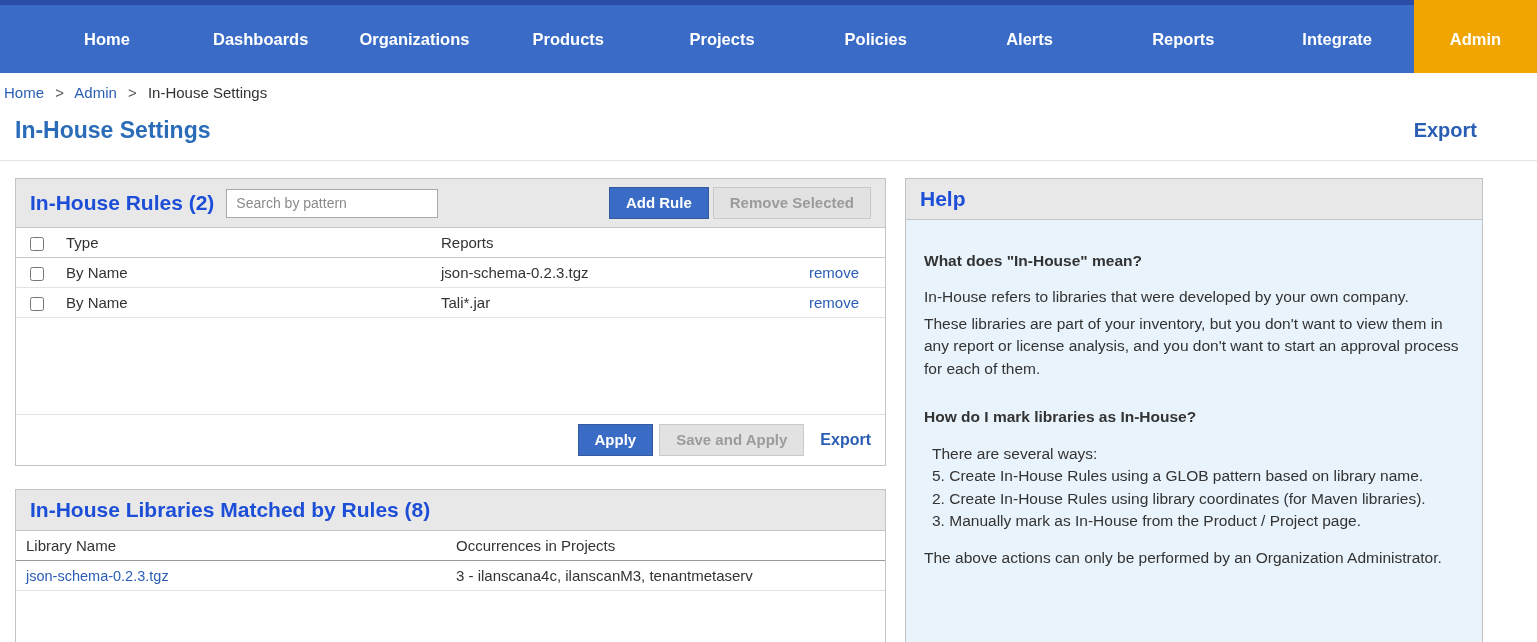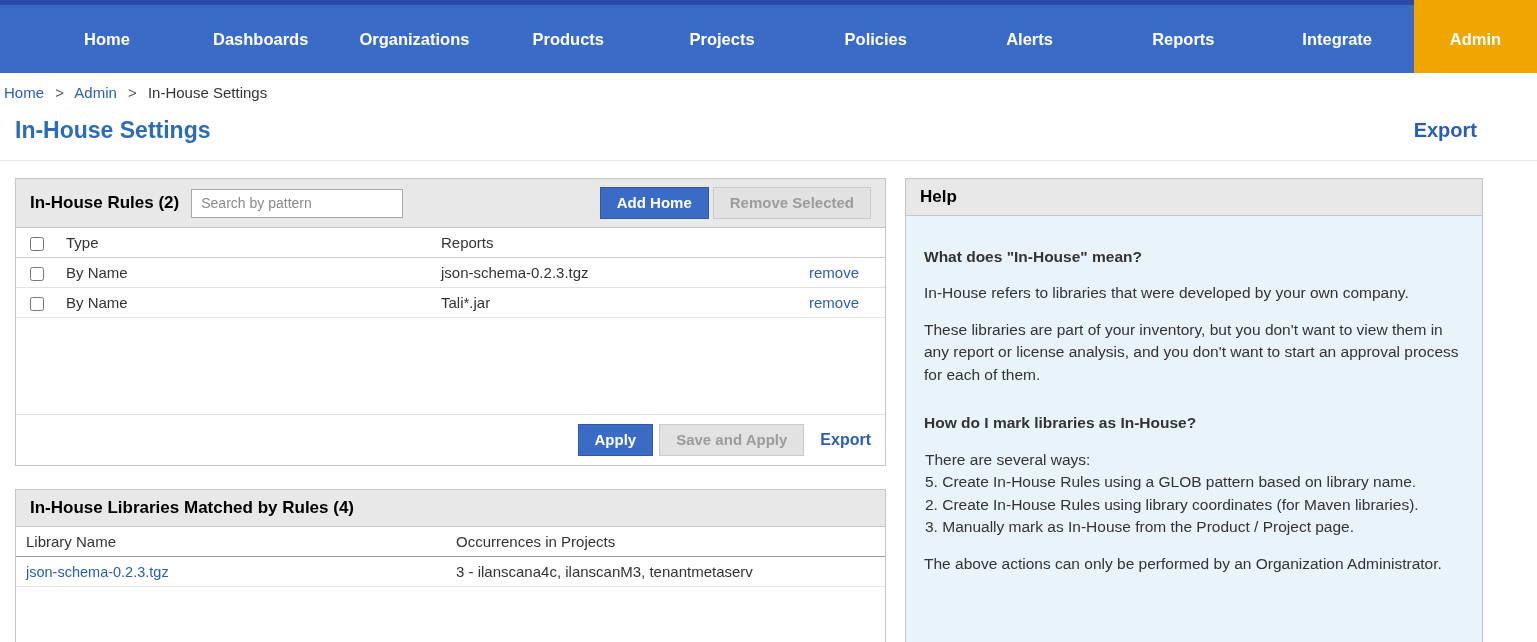--- a/index.html
+++ b/index.html
@@ -43,21 +43,21 @@
   
   .content { display:flex; gap:19px; padding:17px 15px 0 15px; align-items:flex-start; }
   .left-col { width:871px; flex:0 0 871px; }
   .right-col { width:578px; flex:0 0 578px; }
 
   .panel { border:1px solid #c4c4c4; background:#fff; }
   .panel-header {
     background:#e8e8e8; border-bottom:1px solid #c4c4c4;
     padding:8px 14px; display:flex; align-items:center; gap:12px;
   }
-  .panel-title { font-size:17px; font-weight:600; color:#000000; white-space:nowrap; }
+  .panel-title { font-size:21px; font-weight:600; color:#1d4ed8; white-space:nowrap; }
 
   
   .search {
     width:212px; height:29px; border:1px solid #a9a9a9; background:#fff;
     padding:0 9px; font-size:14px; color:#333; font-family:inherit;
   }
   .search::placeholder { color:#8a8a8a; }
   .header-buttons { margin-left:auto; display:flex; gap:4px; }
   .btn {
     font-family:inherit; font-size:15px; font-weight:600;
@@ -90,22 +90,22 @@
   .lib-table .col-lib { width:430px; padding-left:10px; }
   .lib-table a { color:#2a5db4; font-size:14.5px; }
   .lib-filler { height:70px; }
 
   
   .help-body {
     background:#e9f3fb; padding:4px 18px 24px 18px;
     font-size:15.5px; line-height:1.45; color:#333; min-height:432px;
   }
   .help-heading { font-weight:700; margin:26px 0 14px 0; }
-  .help-body p { margin:14px 0; }
-  .help-lines { margin:14px 1px; }
+  .help-body p { margin:4px 0; }
+  .help-lines { margin:14px 8px; }
 </style>
 </head>
 <body>
 
 <div class="topstrip"></div>
 
 <nav class="nav">
   <div class="nav-item">Home</div>
   <div class="nav-item">Dashboards</div>
   <div class="nav-item">Organizations</div>
@@ -133,21 +133,21 @@
 
 <div class="content">
 
   <div class="left-col">
 
     <section class="panel">
       <div class="panel-header">
         <span class="panel-title">In-House Rules (2)</span>
         <input type="text" class="search" placeholder="Search by pattern" style="">
         <div class="header-buttons">
-          <button class="btn btn-primary">Add Home</button>
+          <button class="btn btn-primary">Add Rule</button>
           <button class="btn btn-disabled">Remove Selected</button>
         </div>
       </div>
 
       <table class="rules-table">
         <thead>
           <tr>
             <th class="cb"><input type="checkbox" style=""></th>
             <th class="col-type">Type</th>
             <th>Reports</th>
@@ -174,21 +174,21 @@
 
       <div class="panel-footer">
         <button class="btn btn-primary">Apply</button>
         <button class="btn btn-disabled">Save and Apply</button>
         <a class="cancel">Export</a>
       </div>
     </section>
 
     <section class="panel libraries">
       <div class="panel-header">
-        <span class="panel-title">In-House Libraries Matched by Rules (4)</span>
+        <span class="panel-title">In-House Libraries Matched by Rules (8)</span>
       </div>
       <table class="lib-table">
         <thead>
           <tr>
             <th class="col-lib">Library Name</th>
             <th>Occurrences in Projects</th>
           </tr>
         </thead>
         <tbody>
           <tr>

